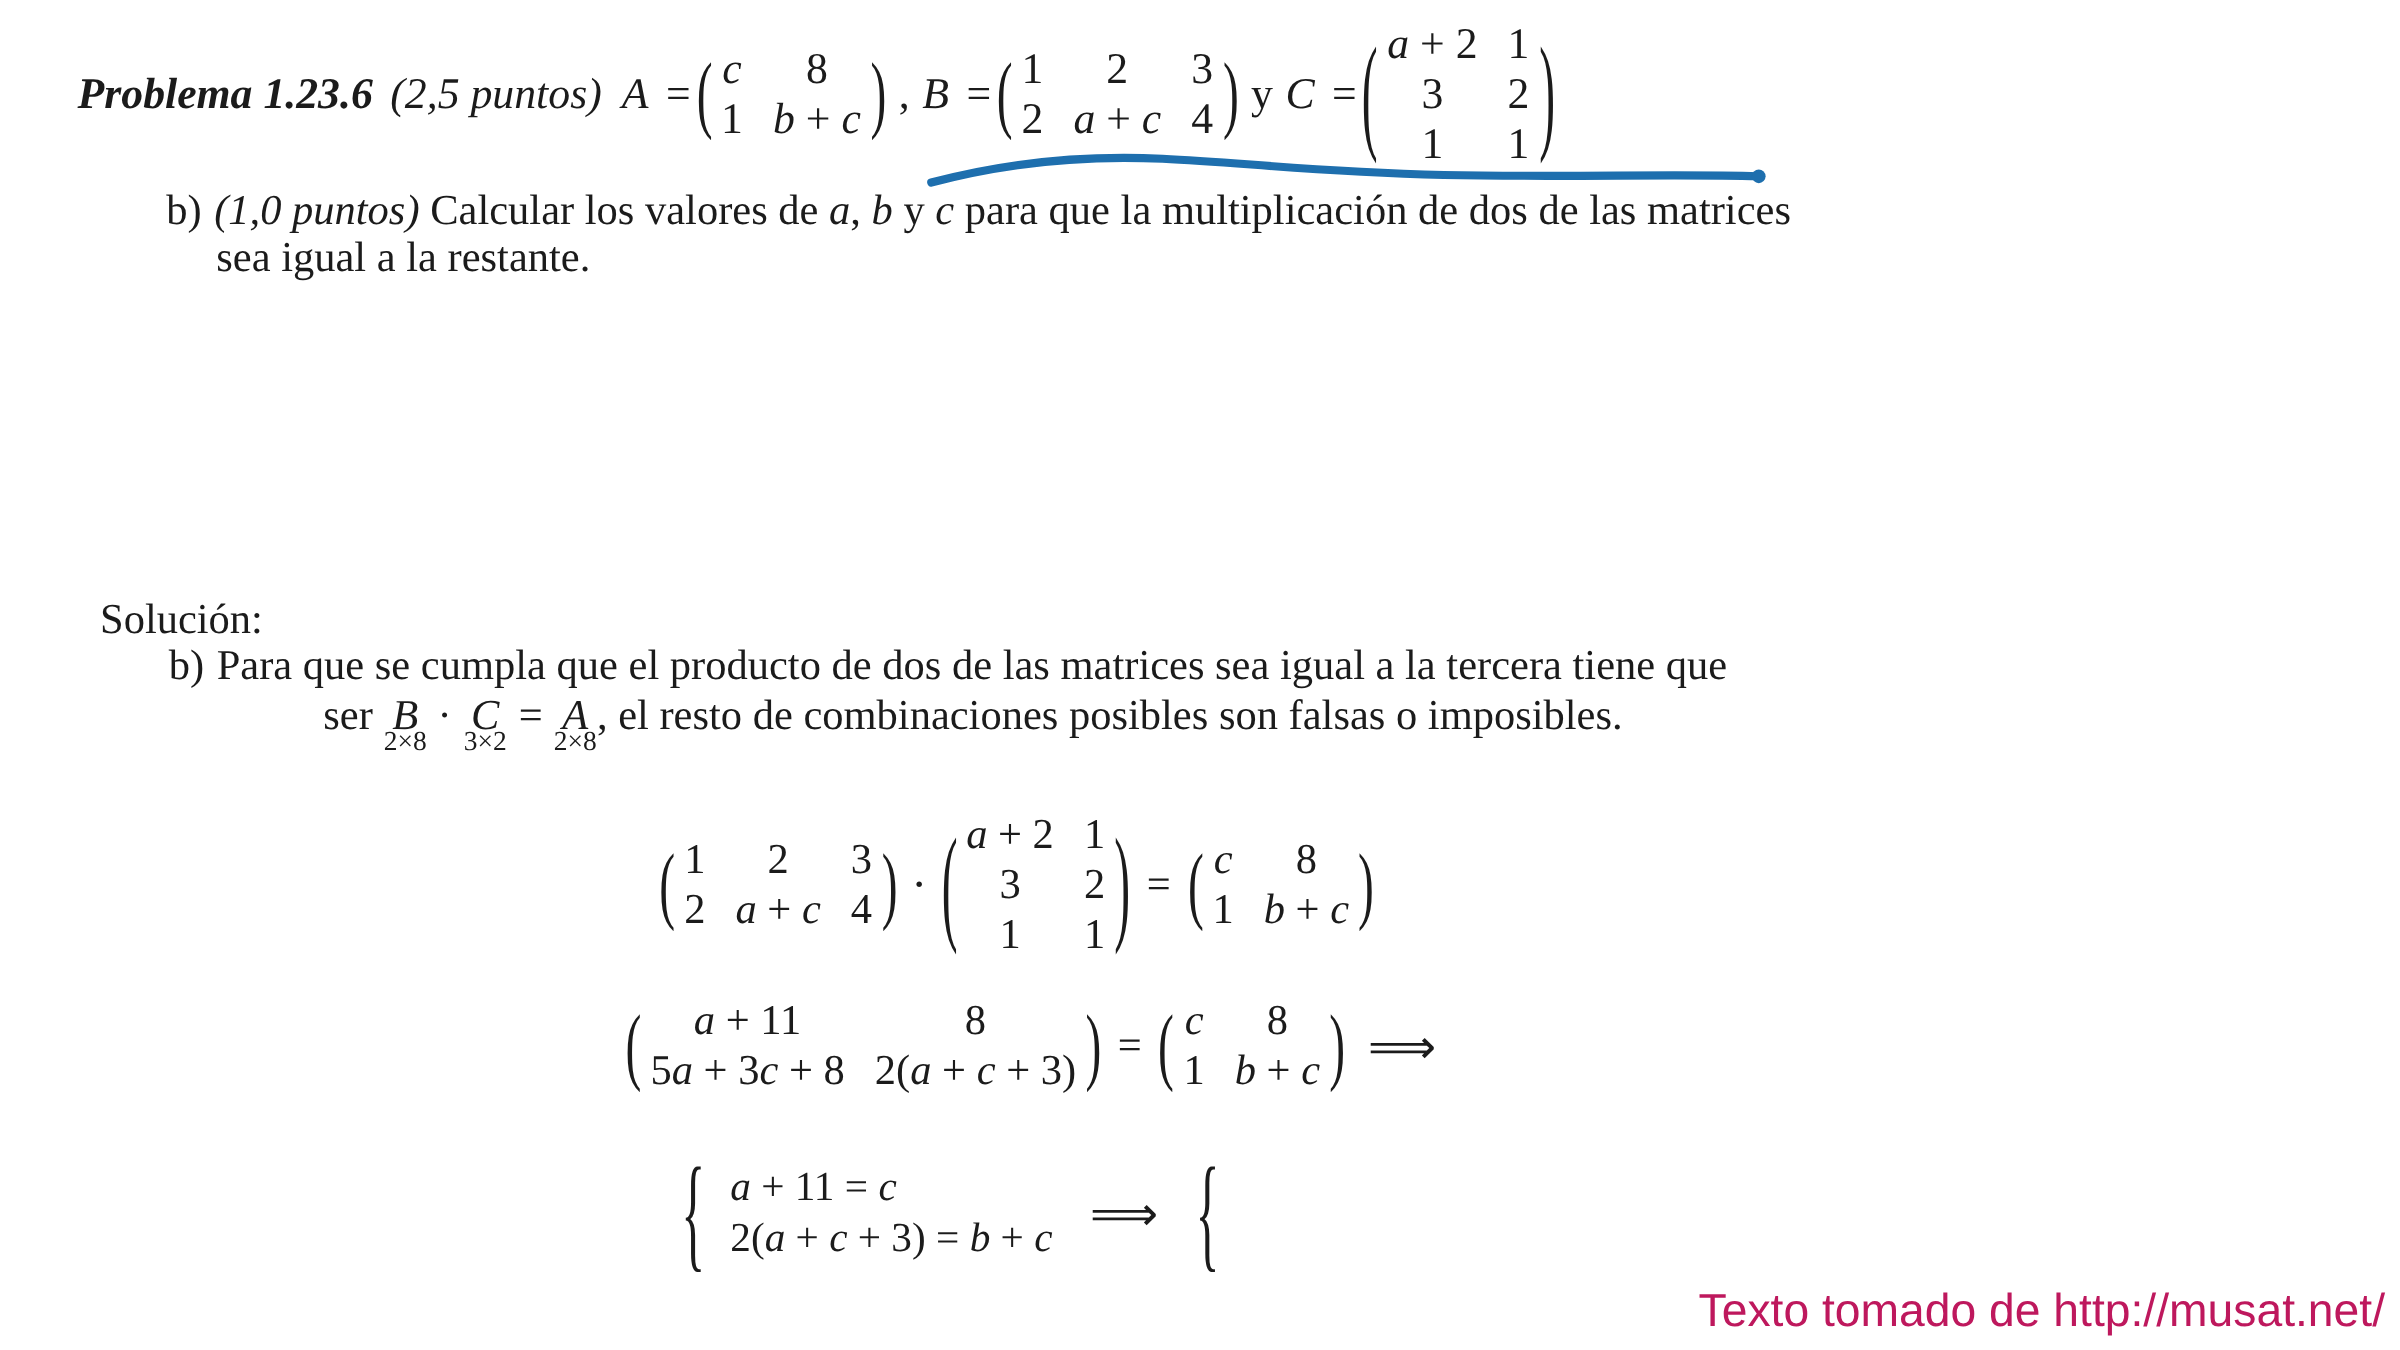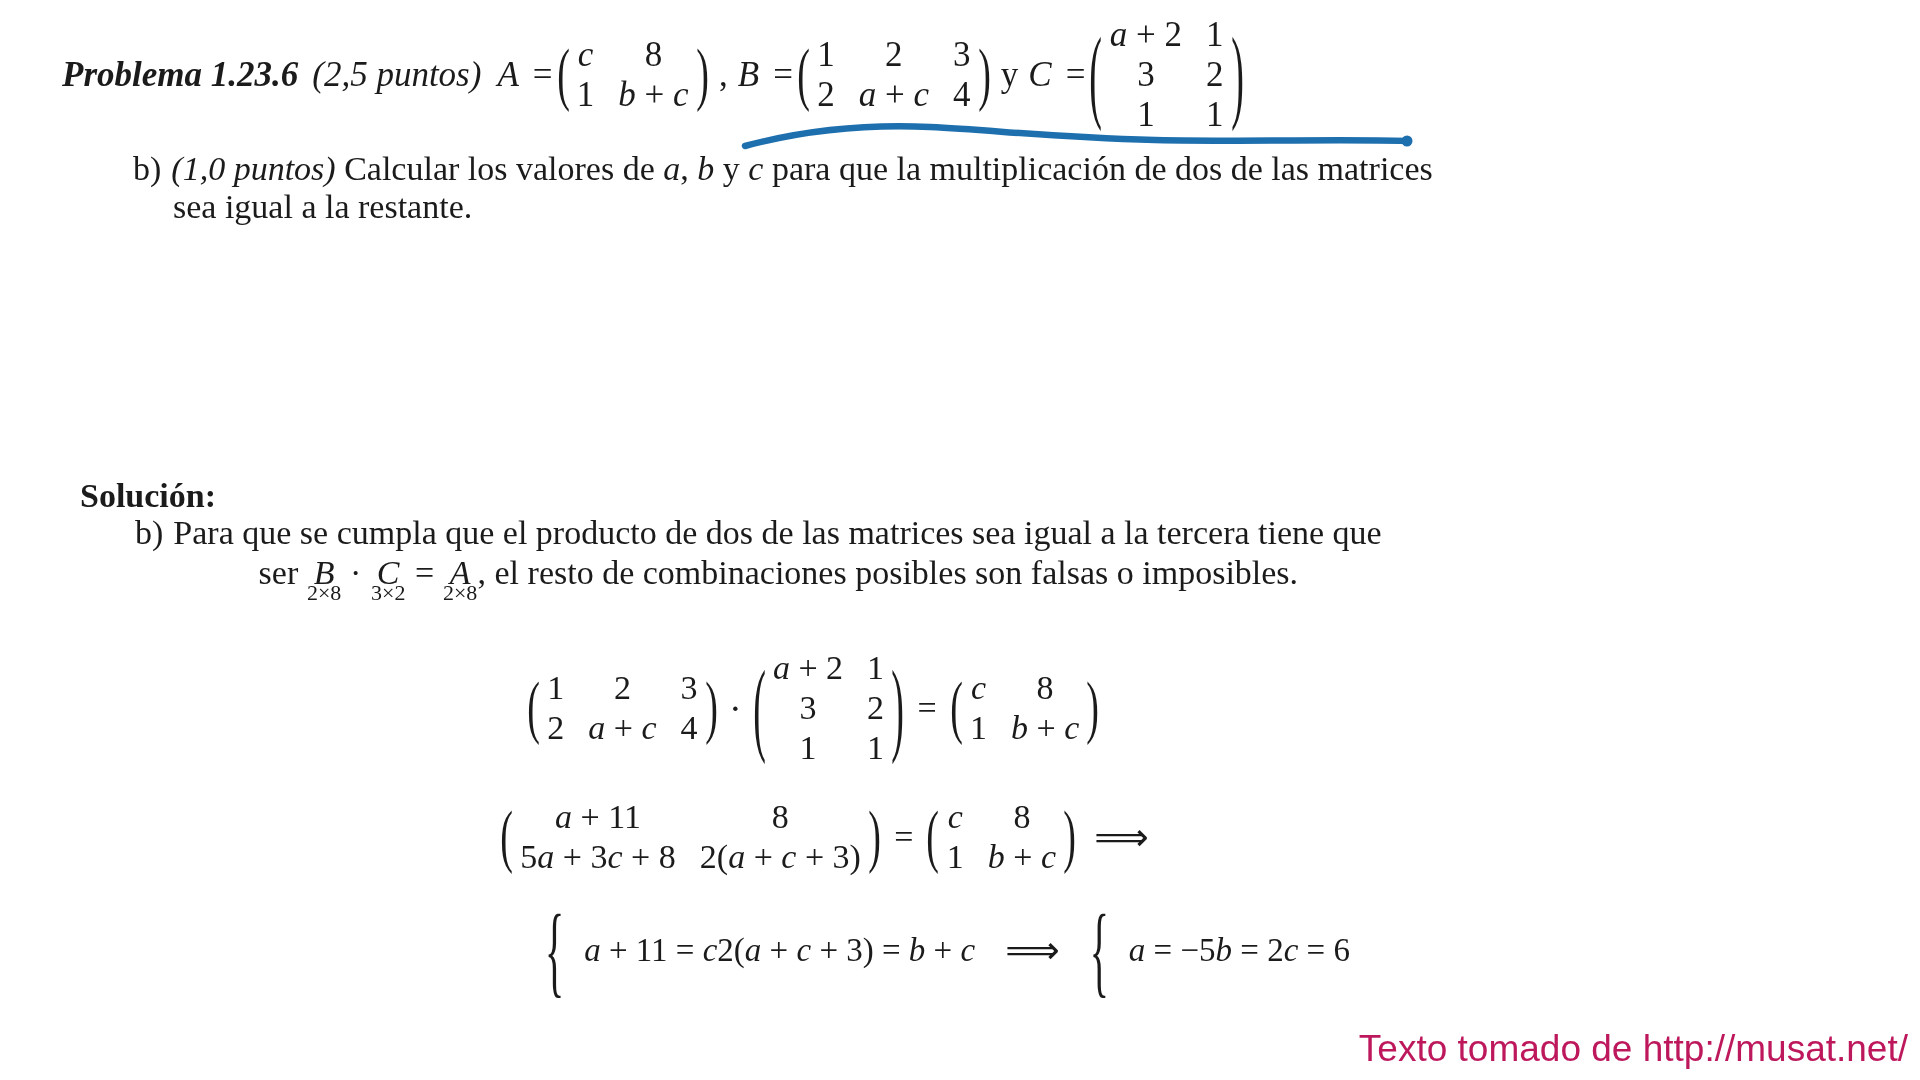--- a/index.html
+++ b/index.html
@@ -29,39 +29,39 @@
 
   
   .curve{position:absolute;left:735px;top:100px;}
 
   
   .partb{position:absolute;left:133px;top:150px;line-height:38px;white-space:nowrap;}
   .partb .l2{margin-left:40px;}
   .marker{margin-right:10px;}
 
   
-  .sol-heading{position:absolute;left:80px;top:477px;font-weight:700;}
+  .sol-heading{position:absolute;left:80px;top:477px;font-weight:400;}
   .solb{position:absolute;left:135px;top:513px;line-height:40px;white-space:nowrap;text-align:center;}
   .solb .l2{margin-left:40px;}
   .stack{position:relative;display:inline-block;margin:0 7px;}
   .stack .dim{position:absolute;top:29px;left:50%;transform:translateX(-50%);font-size:22px;font-style:normal;line-height:22px;}
 
   
   .eq{position:absolute;display:flex;align-items:center;white-space:nowrap;}
   .eq1{left:527px;top:648px;}
   .eq2{left:500px;top:797px;}
   .cdot{margin:0 11px;font-size:38px;}
   .eqsign{margin:0 13px;}
   .arrow{font-family:"DejaVu Sans",sans-serif;font-size:38px;}
   .eq2 .arrow{margin-left:18px;}
 
   
   .system{position:absolute;left:545px;top:930px;display:flex;align-items:center;font-size:33px;line-height:41px;white-space:nowrap;}
   .brace{display:inline-block;font-size:40px;line-height:40px;transform:scaleY(2.55);transform-origin:50% 50%;}
-  .syscol{display:flex;flex-direction:row;margin-left:20px;}
+  .syscol{display:flex;flex-direction:column;margin-left:20px;}
   .system .arrow{margin:0 30px;}
 
   
   .watermark{position:absolute;right:12px;top:1028px;font-family:"Liberation Sans",sans-serif;font-size:37px;color:#be185d;}
 </style>
 </head>
 <body>
 
 <div class="page">
 
@@ -216,22 +216,17 @@
   </div>
 
   <div class="system">
     <span class="brace">{</span>
     <span class="syscol">
       <span class="mi"><i>a</i> + 11 = <i>c</i></span>
       <span class="mi">2(<i>a</i> + <i>c</i> + 3) = <i>b</i> + <i>c</i></span>
     </span>
     <span class="arrow">⟹</span>
     <span class="brace">{</span>
-    <span class="syscol">
-      <span class="mi"><i>a</i> = −5</span>
-      <span class="mi"><i>b</i> = 2</span>
-      <span class="mi"><i>c</i> = 6</span>
-    </span>
   </div>
 
   <div class="watermark">Texto tomado de http://musat.net/</div>
 
 </div>
 
 </body></html>

